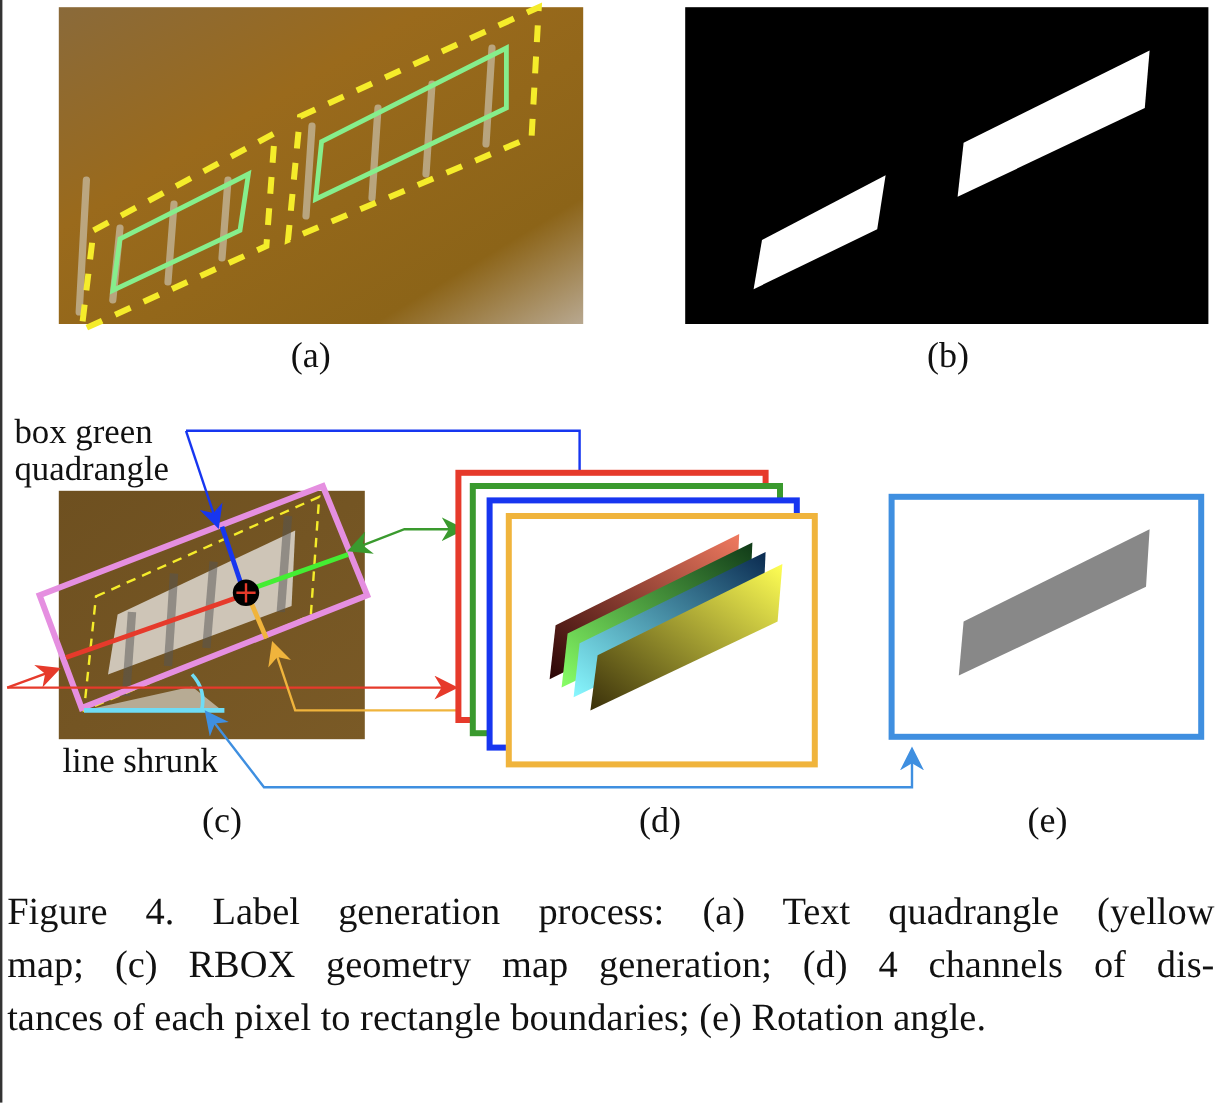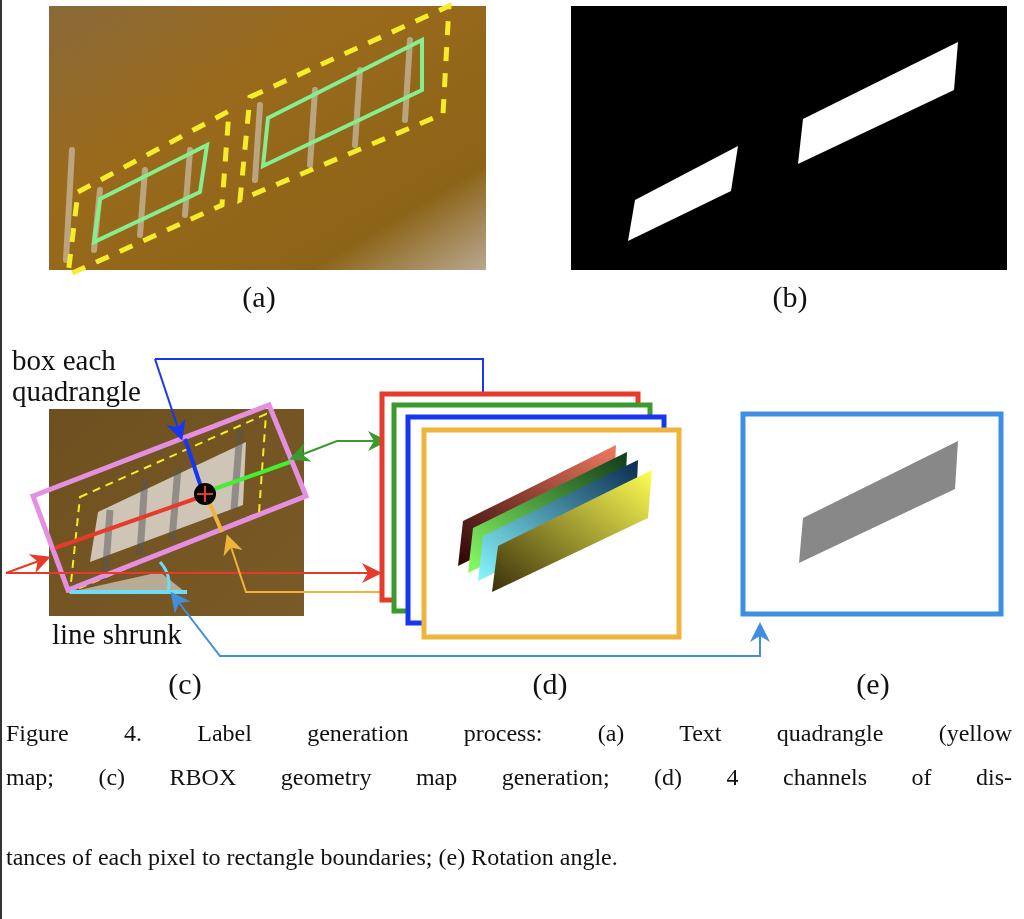--- a/index.html
+++ b/index.html
@@ -1,23 +1,23 @@
 <!DOCTYPE html>
 <html><head>
 <meta charset="utf-8">
 <style>
   html, body { margin: 0; padding: 0; background: #ffffff; }
   body { width: 1024px; height: 919px; position: relative; overflow: hidden; font-family: "Liberation Serif", serif; color: #111; }
   .left-rule { position: absolute; left: 0; top: 0; width: 2px; height: 919px; background: #333; }
   svg.fig { position: absolute; left: 0; top: 0; }
   .sublabel { position: absolute; font-size: 30px; text-align: center; width: 80px; }
   .anno { position: absolute; font-size: 29px; line-height: 31px; }
-  .caption { position: absolute; left: 6px; top: 711px; width: 1006px; font-size: 24px; line-height: 44px; text-align: justify; }
+  .caption { position: absolute; left: 6px; top: 737px; width: 1006px; font-size: 32px; line-height: 44px; text-align: justify; }
   .caption span.line { display: block; text-align-last: justify; white-space: nowrap; }
-  .caption span.line.last { text-align-last: left; margin-top: 36px; }
+  .caption span.line.last { text-align-last: left; }
 </style>
 </head>
 <body>
 
 <div class="left-rule"></div>
 
 <svg class="fig" width="1024" height="919" viewBox="0 0 1024 919">
   <defs>
     <linearGradient id="photoA" x1="0" y1="0" x2="1" y2="1">
       <stop offset="0" stop-color="#8a6a3a"></stop>
@@ -129,21 +129,21 @@
     <polygon points="498,546 652,470 648,518 492,592" fill="url(#gYellow)"></polygon>
   </g>
 
   <g>
     <rect x="743" y="414" width="258" height="200" fill="#fff" stroke="#3f8fe0" stroke-width="5"></rect>
     <polygon points="803,518 958,441 955,489 799,563" fill="#888888"></polygon>
   </g>
 </svg>
 
 <div class="anno" style="left:12px; top:345px;">
-  <div>box each</div>
+  <div>box green</div>
   <div>quadrangle</div>
 </div>
 <div class="anno" style="left:52px; top:619px;">line shrunk</div>
 
 <div class="sublabel" style="left:219px; top:280px;">(a)</div>
 <div class="sublabel" style="left:750px; top:280px;">(b)</div>
 <div class="sublabel" style="left:145px; top:667px;">(c)</div>
 <div class="sublabel" style="left:510px; top:667px;">(d)</div>
 <div class="sublabel" style="left:833px; top:667px;">(e)</div>
 

